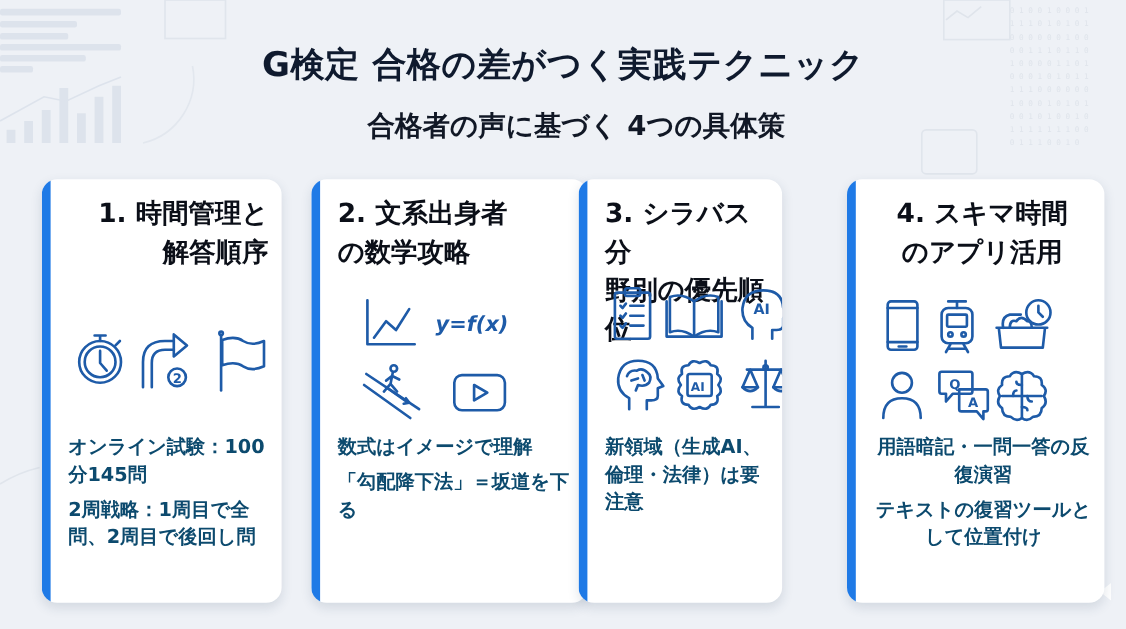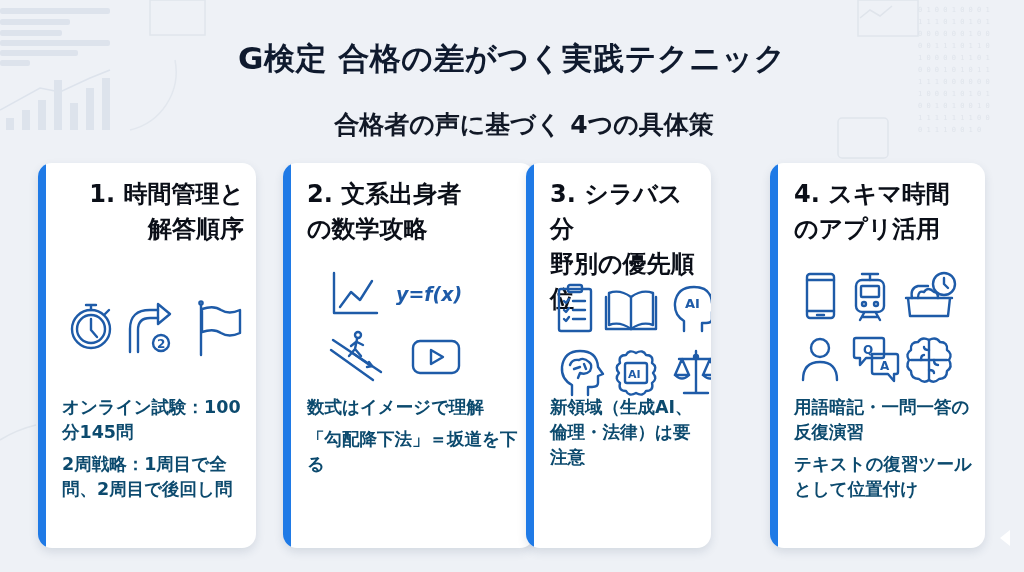--- a/index.html
+++ b/index.html
@@ -10,21 +10,21 @@
     color: #111826;
     position: relative;
   }
   .bg-deco { position: absolute; inset: 0; pointer-events: none; }
   .title {
     position: absolute; left: 0; right: 0; top: 38px;
     text-align: center; font-size: 31px; font-weight: 800; color: #0f1a2e;
     letter-spacing: 0.5px;
   }
   .subtitle {
-    position: absolute; left: 0; right: 0; top: 108px;
+    position: absolute; left: 0; right: 0; top: 98px;
     text-align: center; font-size: 25px; font-weight: 700; color: #111826;
     padding-left: 24px;
   }
   .card {
     position: absolute; top: 163px; height: 385px;
     background: #ffffff; border-radius: 14px;
     box-shadow: 0 4px 10px rgba(40,60,90,0.13);
     overflow: hidden;
   }
   .card::before {
@@ -155,21 +155,21 @@
     <p>数式はイメージで理解</p>
     <p>「勾配降下法」＝坂道を下る</p>
   </div>
 </div>
 
 <div class="card" style="left:526px;width:185px;--accent:#1f7ae6;">
   <div class="card-title">
     <div>3. シラバス分</div>
     <div>野別の優先順位</div>
   </div>
-  <div class="icons" style="top:120px;text-decoration:underline;">
+  <div class="icons" style="top:97px;text-decoration:underline;">
     <svg width="211" height="120" viewBox="0 0 211 120">
       <g>
         <rect class="ic" x="25" y="6" width="32" height="42" rx="2"></rect>
         <rect class="ic" x="34" y="2" width="14" height="7" rx="2"></rect>
         <path class="ic" d="M30,18 L32,20 L35,16 M39,18 L51,18"></path>
         <path class="ic" d="M30,27 L32,29 L35,25 M39,27 L51,27"></path>
         <path class="ic" d="M30,36 L32,38 L35,34 M39,36 L51,36"></path>
       </g>
       <g>
         <path class="ic" d="M97,14 Q86,6 75,10 L75,42 Q86,38 97,46 Q108,38 119,42 L119,10 Q108,6 97,14 Z"></path>
@@ -195,21 +195,21 @@
         <path class="ic" d="M148,76 L141,92 L155,92 Z M176,76 L169,92 L183,92 Z"></path>
         <path class="ic" d="M141,92 Q148,99 155,92 M169,92 Q176,99 183,92"></path>
       </g>
     </svg>
   </div>
   <div class="card-body">
     <p>新領域（生成AI、倫理・法律）は要注意</p>
   </div>
 </div>
 
-<div class="card" style="left:770px;width:215px;--accent:#1f7ae6;">
+<div class="card" style="left:770px;width:234px;text-align:center;--accent:#1f7ae6;">
   <div class="card-title">
     <div>4. スキマ時間</div>
     <div>のアプリ活用</div>
   </div>
   <div class="icons" style="top:107px;">
     <svg width="207" height="120" viewBox="0 0 207 120">
       <g>
         <rect class="ic" x="29" y="4" width="27" height="44" rx="3"></rect>
         <path class="ic" d="M29,10 L56,10 M29,41 L56,41 M39,45 L46,45"></path>
       </g>

